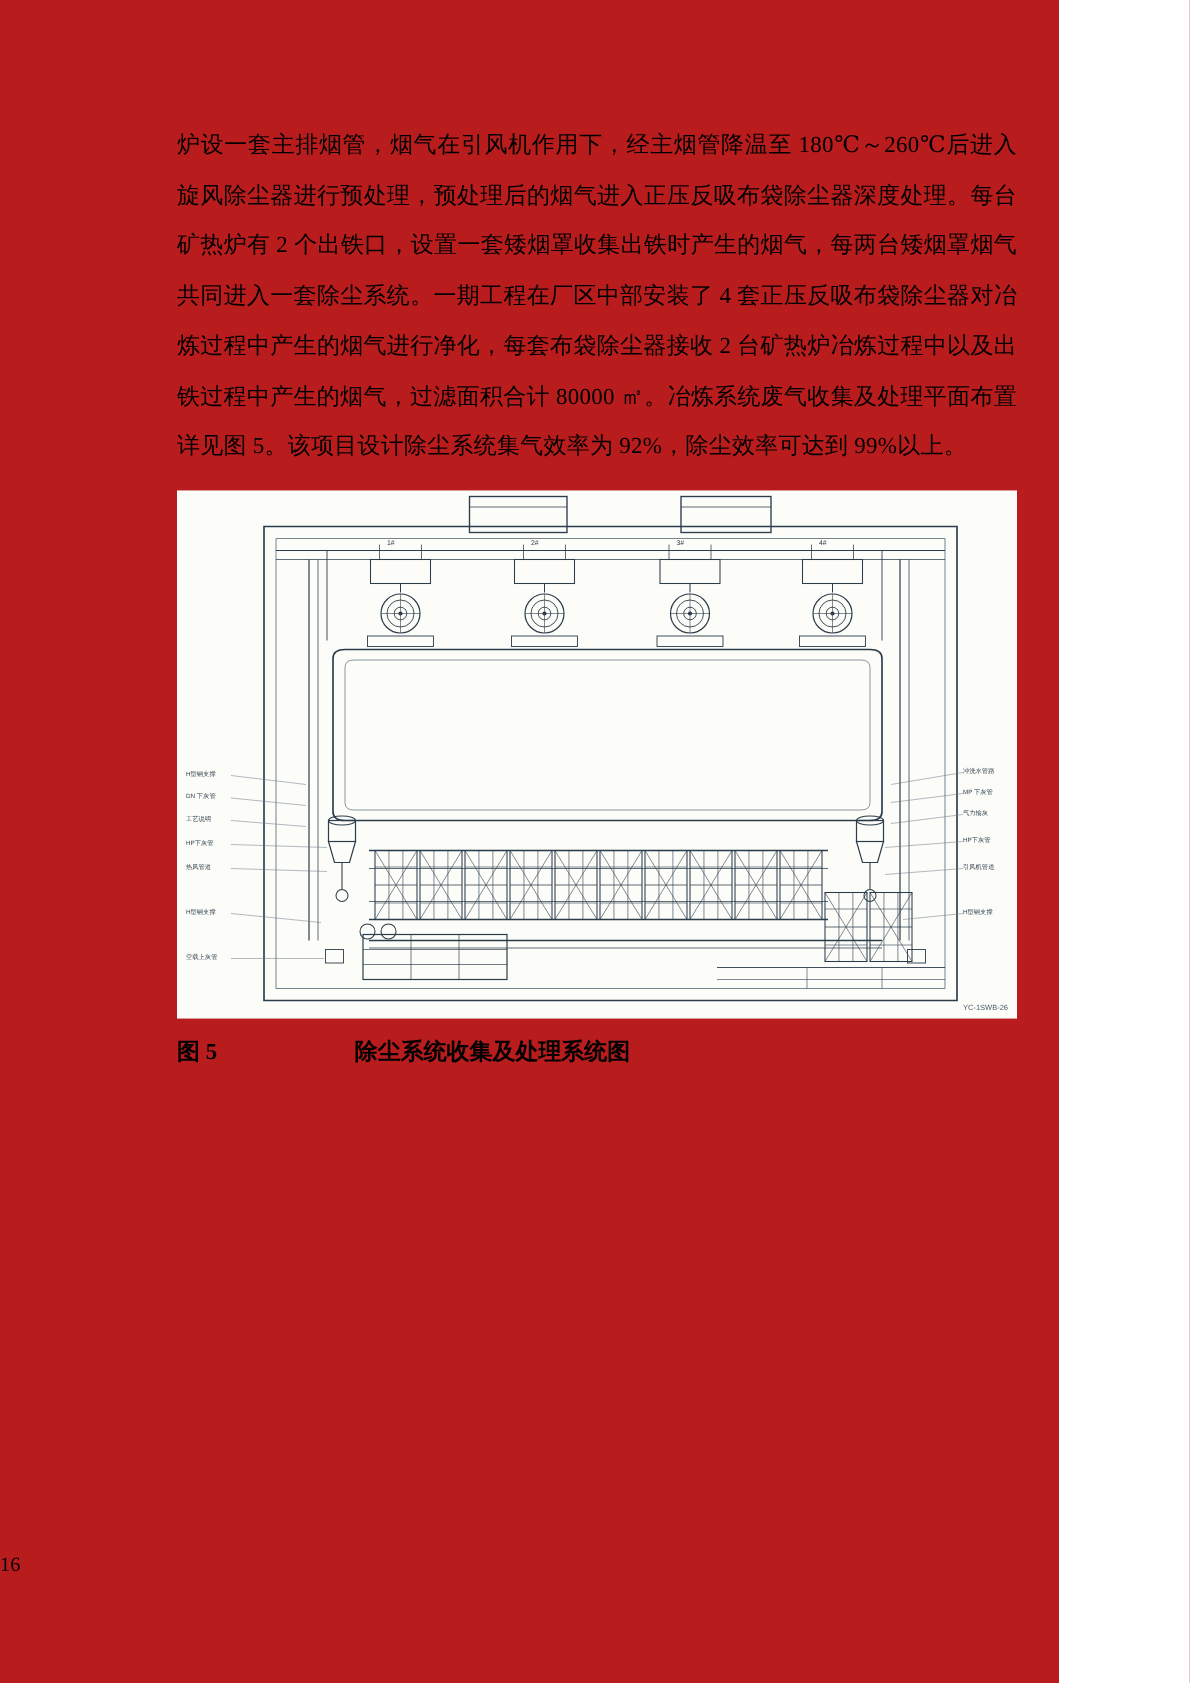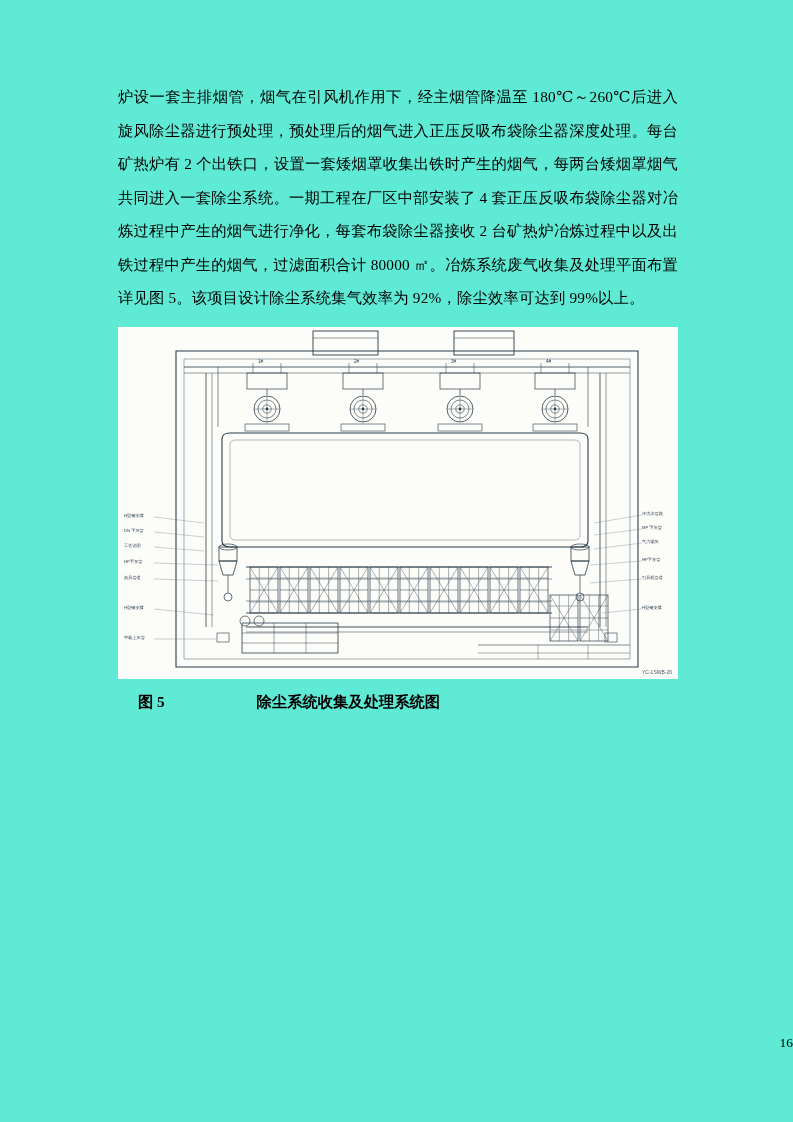--- a/index.html
+++ b/index.html
@@ -11,23 +11,23 @@
     width: 793px;
     height: 1122px;
     position: relative;
     font-family: "Liberation Serif", "DejaVu Serif", serif;
     color: #000000;
     overflow: hidden;
   }
   .page {
     position: absolute;
     left: 0; top: 0;
-    width: 793px;
+    width: 706px;
     height: 1122px;
-    background: #5eead4;
+    background: #b91c1c;
   }
   .content {
     position: absolute;
     left: 118px;
     top: 80px;
     width: 560px;
   }
   p.body-text {
     margin: 0 0 0 0;
     font-size: 15.3px;
@@ -46,31 +46,30 @@
     margin-top: 12px;
     background: #fbfbf8;
     overflow: hidden;
   }
   .figure-caption {
     margin-top: 8px;
     font-size: 15.3px;
     font-weight: bold;
     line-height: 30px;
     white-space: pre;
-    margin-left: 20px;
   }
   .after-figure {
     margin-top: 6px;
   }
   .page-number {
     position: absolute;
     left: 0;
     top: 1035px;
     width: 793px;
-    text-align: right;
+    text-align: left;
     font-size: 13.5px;
     font-family: "Liberation Serif", serif;
   }
   
   .fig-svg {
     position: absolute;
     left: 0; top: 0;
     width: 560px;
     height: 352px;
   }

